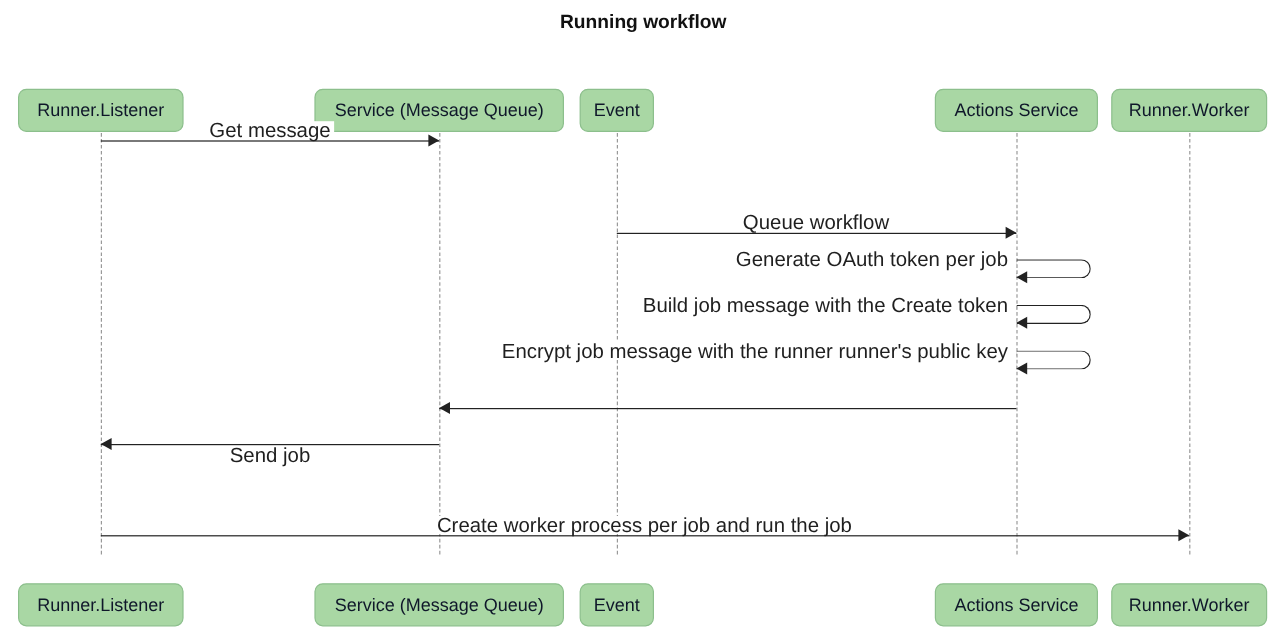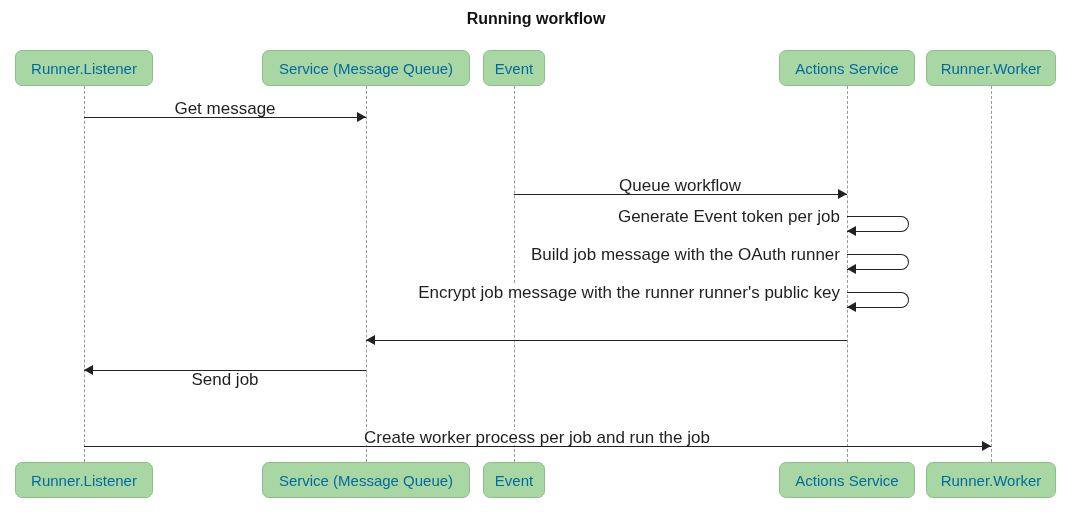--- a/index.html
+++ b/index.html
@@ -30,22 +30,23 @@
   .actor {
     position: absolute;
     height: 36px;
     background: #A9D7A4;
     border: 1px solid #8CBF8C;
     border-radius: 7px;
     display: flex;
     align-items: center;
     justify-content: center;
     font-size: 15px;
-    color: #0369a1;
+    color: #0f172a;
     box-sizing: border-box;
+    margin-top: 24px;
   }
   .msg-label {
     position: absolute;
     font-size: 17px;
     color: #1f1f1f;
     white-space: nowrap;
     transform: translateX(-50%);
     background: #ffffff;
     padding: 0 3px;
     line-height: 15px;
@@ -138,25 +139,25 @@
 
   <div class="msg-label" style="left:225px; top:101px;">Get message</div>
   <div class="arrow-line" style="left:84px; top:117px; width:282px;"></div>
   <div class="head-right" style="left:357px; top:112px;"></div>
 
 
   <div class="msg-label" style="left:680px; top:178px;">Queue workflow</div>
   <div class="arrow-line" style="left:514px; top:194px; width:333px;"></div>
   <div class="head-right" style="left:838px; top:189px;"></div>
 
-  <div class="msg-label right-align" style="left:843px; top:209px;">Generate Event token per job</div>
+  <div class="msg-label right-align" style="left:843px; top:209px;">Generate OAuth token per job</div>
   <div class="self-loop" style="left:847px; top:216px;"></div>
   <div class="head-left" style="left:847px; top:226px;"></div>
 
-  <div class="msg-label right-align" style="left:843px; top:247px;">Build job message with the OAuth runner</div>
+  <div class="msg-label right-align" style="left:843px; top:247px;">Build job message with the Create token</div>
   <div class="self-loop" style="left:847px; top:254px;"></div>
   <div class="head-left" style="left:847px; top:264px;"></div>
 
   <div class="msg-label right-align" style="left:843px; top:285px;">Encrypt job message with the runner runner's public key</div>
   <div class="self-loop" style="left:847px; top:292px;"></div>
   <div class="head-left" style="left:847px; top:302px;"></div>
 
   <div class="arrow-line" style="left:366px; top:340px; width:481px;"></div>
   <div class="head-left" style="left:366px; top:335px;"></div>
 

